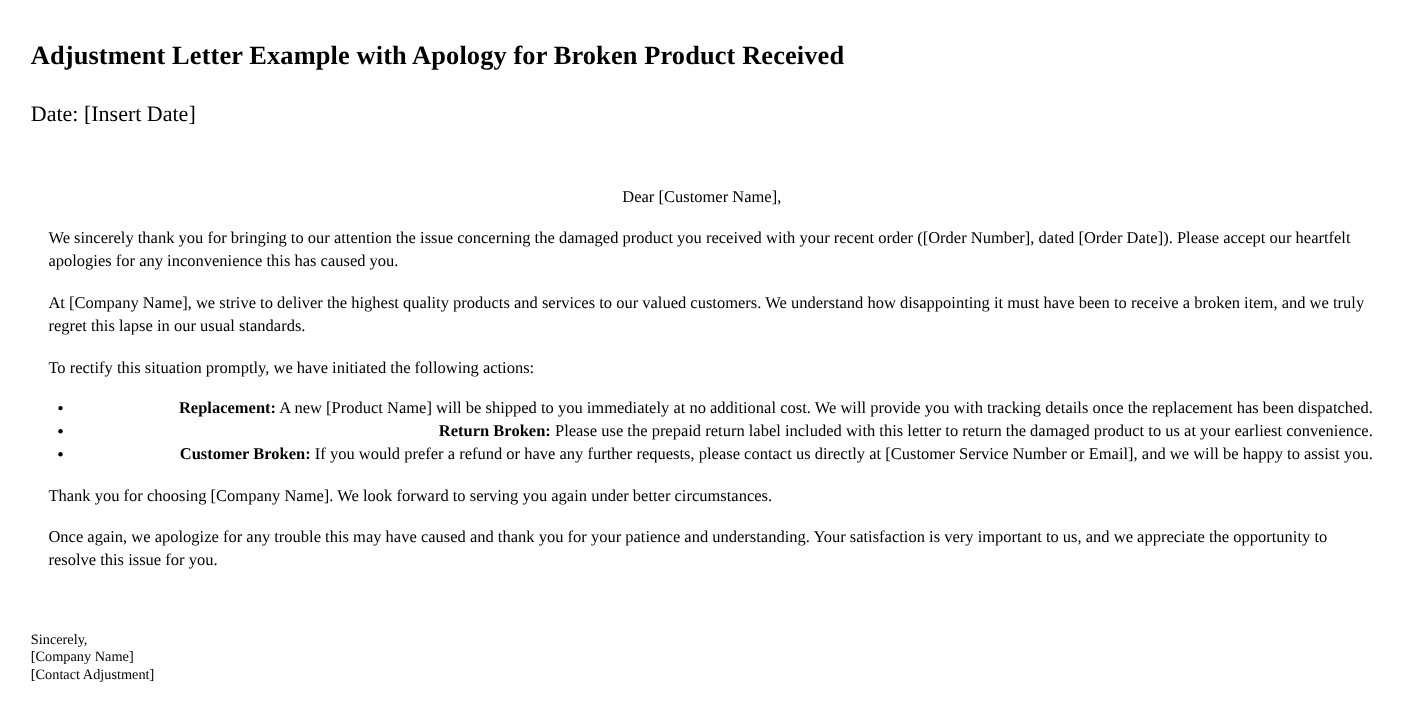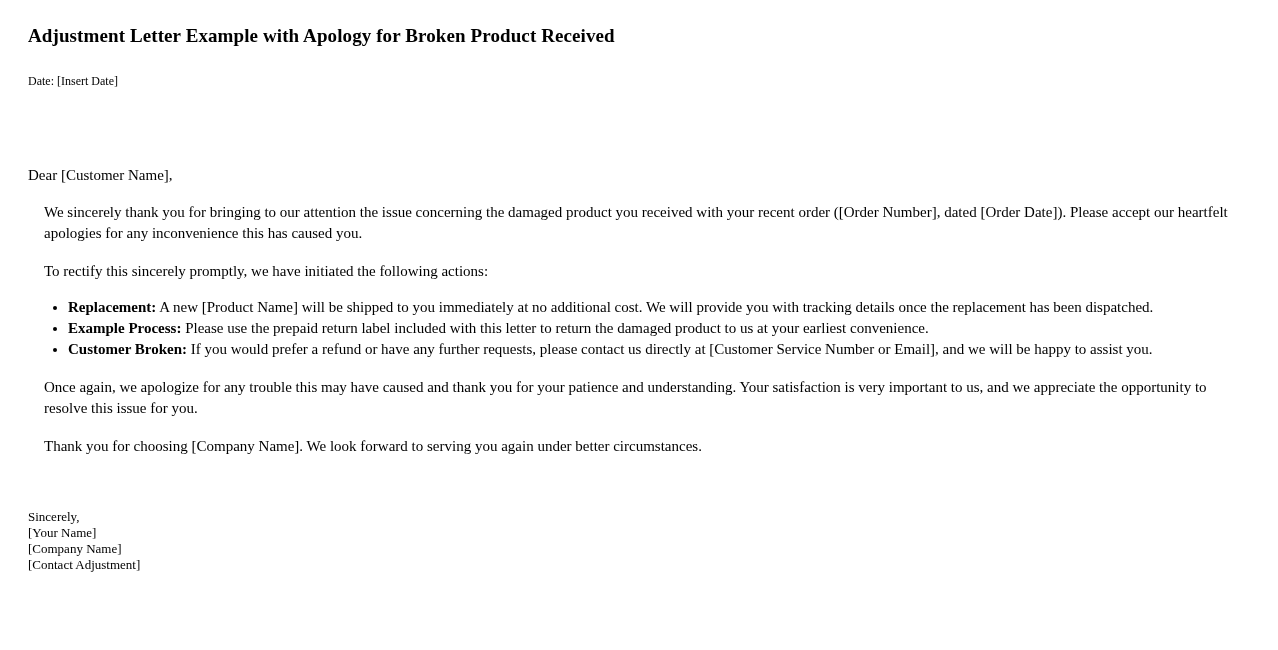--- a/index.html
+++ b/index.html
@@ -13,54 +13,56 @@
     font-family: "Liberation Serif", serif;
     color: #000000;
     overflow: hidden;
   }
   .page {
     padding: 24px 30px 0 28px;
     box-sizing: border-box;
   }
   .doc-title {
     font-family: "Liberation Serif", serif;
-    font-size: 19px;
+    font-size: 24px;
     font-weight: bold;
-    margin: 0 0 0 0;
+    margin: 12px 0 0 0;
     line-height: 1.3;
     letter-spacing: 0.1px;
   }
   .date-line {
-    font-size: 12px;
+    font-size: 20px;
     margin-top: 24px;
     line-height: 1.35;
   }
   .salutation {
     font-size: 15px;
-    margin-top: 76px;
+    margin-top: 52px;
     line-height: 1.35;
+    text-align: center;
   }
   .para {
     font-size: 15px;
     line-height: 1.4;
     margin-top: 17px;
     max-width: 1222px;
     text-align: left;
     margin-left: 16px;
   }
   .actions-list {
     margin: 13px 0 0 0;
     padding-left: 40px;
     list-style-type: disc;
   }
   .actions-list li {
     font-size: 15px;
     line-height: 1.4;
     margin: 0;
     padding: 0;
+    text-align: right;
   }
   .actions-list li .lbl {
     font-weight: bold;
   }
   .closing-block {
     margin-top: 52px;
     font-size: 13px;
     line-height: 1.22;
   }
   .closing-block div {
@@ -73,33 +75,33 @@
 <div class="page">
 
   <h1 class="doc-title">Adjustment Letter Example with Apology for Broken Product Received</h1>
 
   <div class="date-line">Date: [Insert Date]</div>
 
   <div class="salutation">Dear [Customer Name],</div>
 
   <p class="para">We sincerely thank you for bringing to our attention the issue concerning the damaged product you received with your recent order ([Order Number], dated [Order Date]). Please accept our heartfelt apologies for any inconvenience this has caused you.</p>
 
+  <p class="para">At [Company Name], we strive to deliver the highest quality products and services to our valued customers. We understand how disappointing it must have been to receive a broken item, and we truly regret this lapse in our usual standards.</p>
 
-  <p class="para">To rectify this sincerely promptly, we have initiated the following actions:</p>
+  <p class="para">To rectify this situation promptly, we have initiated the following actions:</p>
 
   <ul class="actions-list">
     <li><span class="lbl">Replacement:</span><span> A new [Product Name] will be shipped to you immediately at no additional cost. We will provide you with tracking details once the replacement has been dispatched.</span></li>
-    <li><span class="lbl">Example Process:</span><span> Please use the prepaid return label included with this letter to return the damaged product to us at your earliest convenience.</span></li>
+    <li><span class="lbl">Return Broken:</span><span> Please use the prepaid return label included with this letter to return the damaged product to us at your earliest convenience.</span></li>
     <li><span class="lbl">Customer Broken:</span><span> If you would prefer a refund or have any further requests, please contact us directly at [Customer Service Number or Email], and we will be happy to assist you.</span></li>
   </ul>
 
+  <p class="para">Thank you for choosing [Company Name]. We look forward to serving you again under better circumstances.</p>
+
   <p class="para">Once again, we apologize for any trouble this may have caused and thank you for your patience and understanding. Your satisfaction is very important to us, and we appreciate the opportunity to resolve this issue for you.</p>
-
-  <p class="para">Thank you for choosing [Company Name]. We look forward to serving you again under better circumstances.</p>
 
   <div class="closing-block">
     <div>Sincerely,</div>
-    <div>[Your Name]</div>
     <div>[Company Name]</div>
     <div>[Contact Adjustment]</div>
   </div>
 
 </div>
 
 </body></html>

